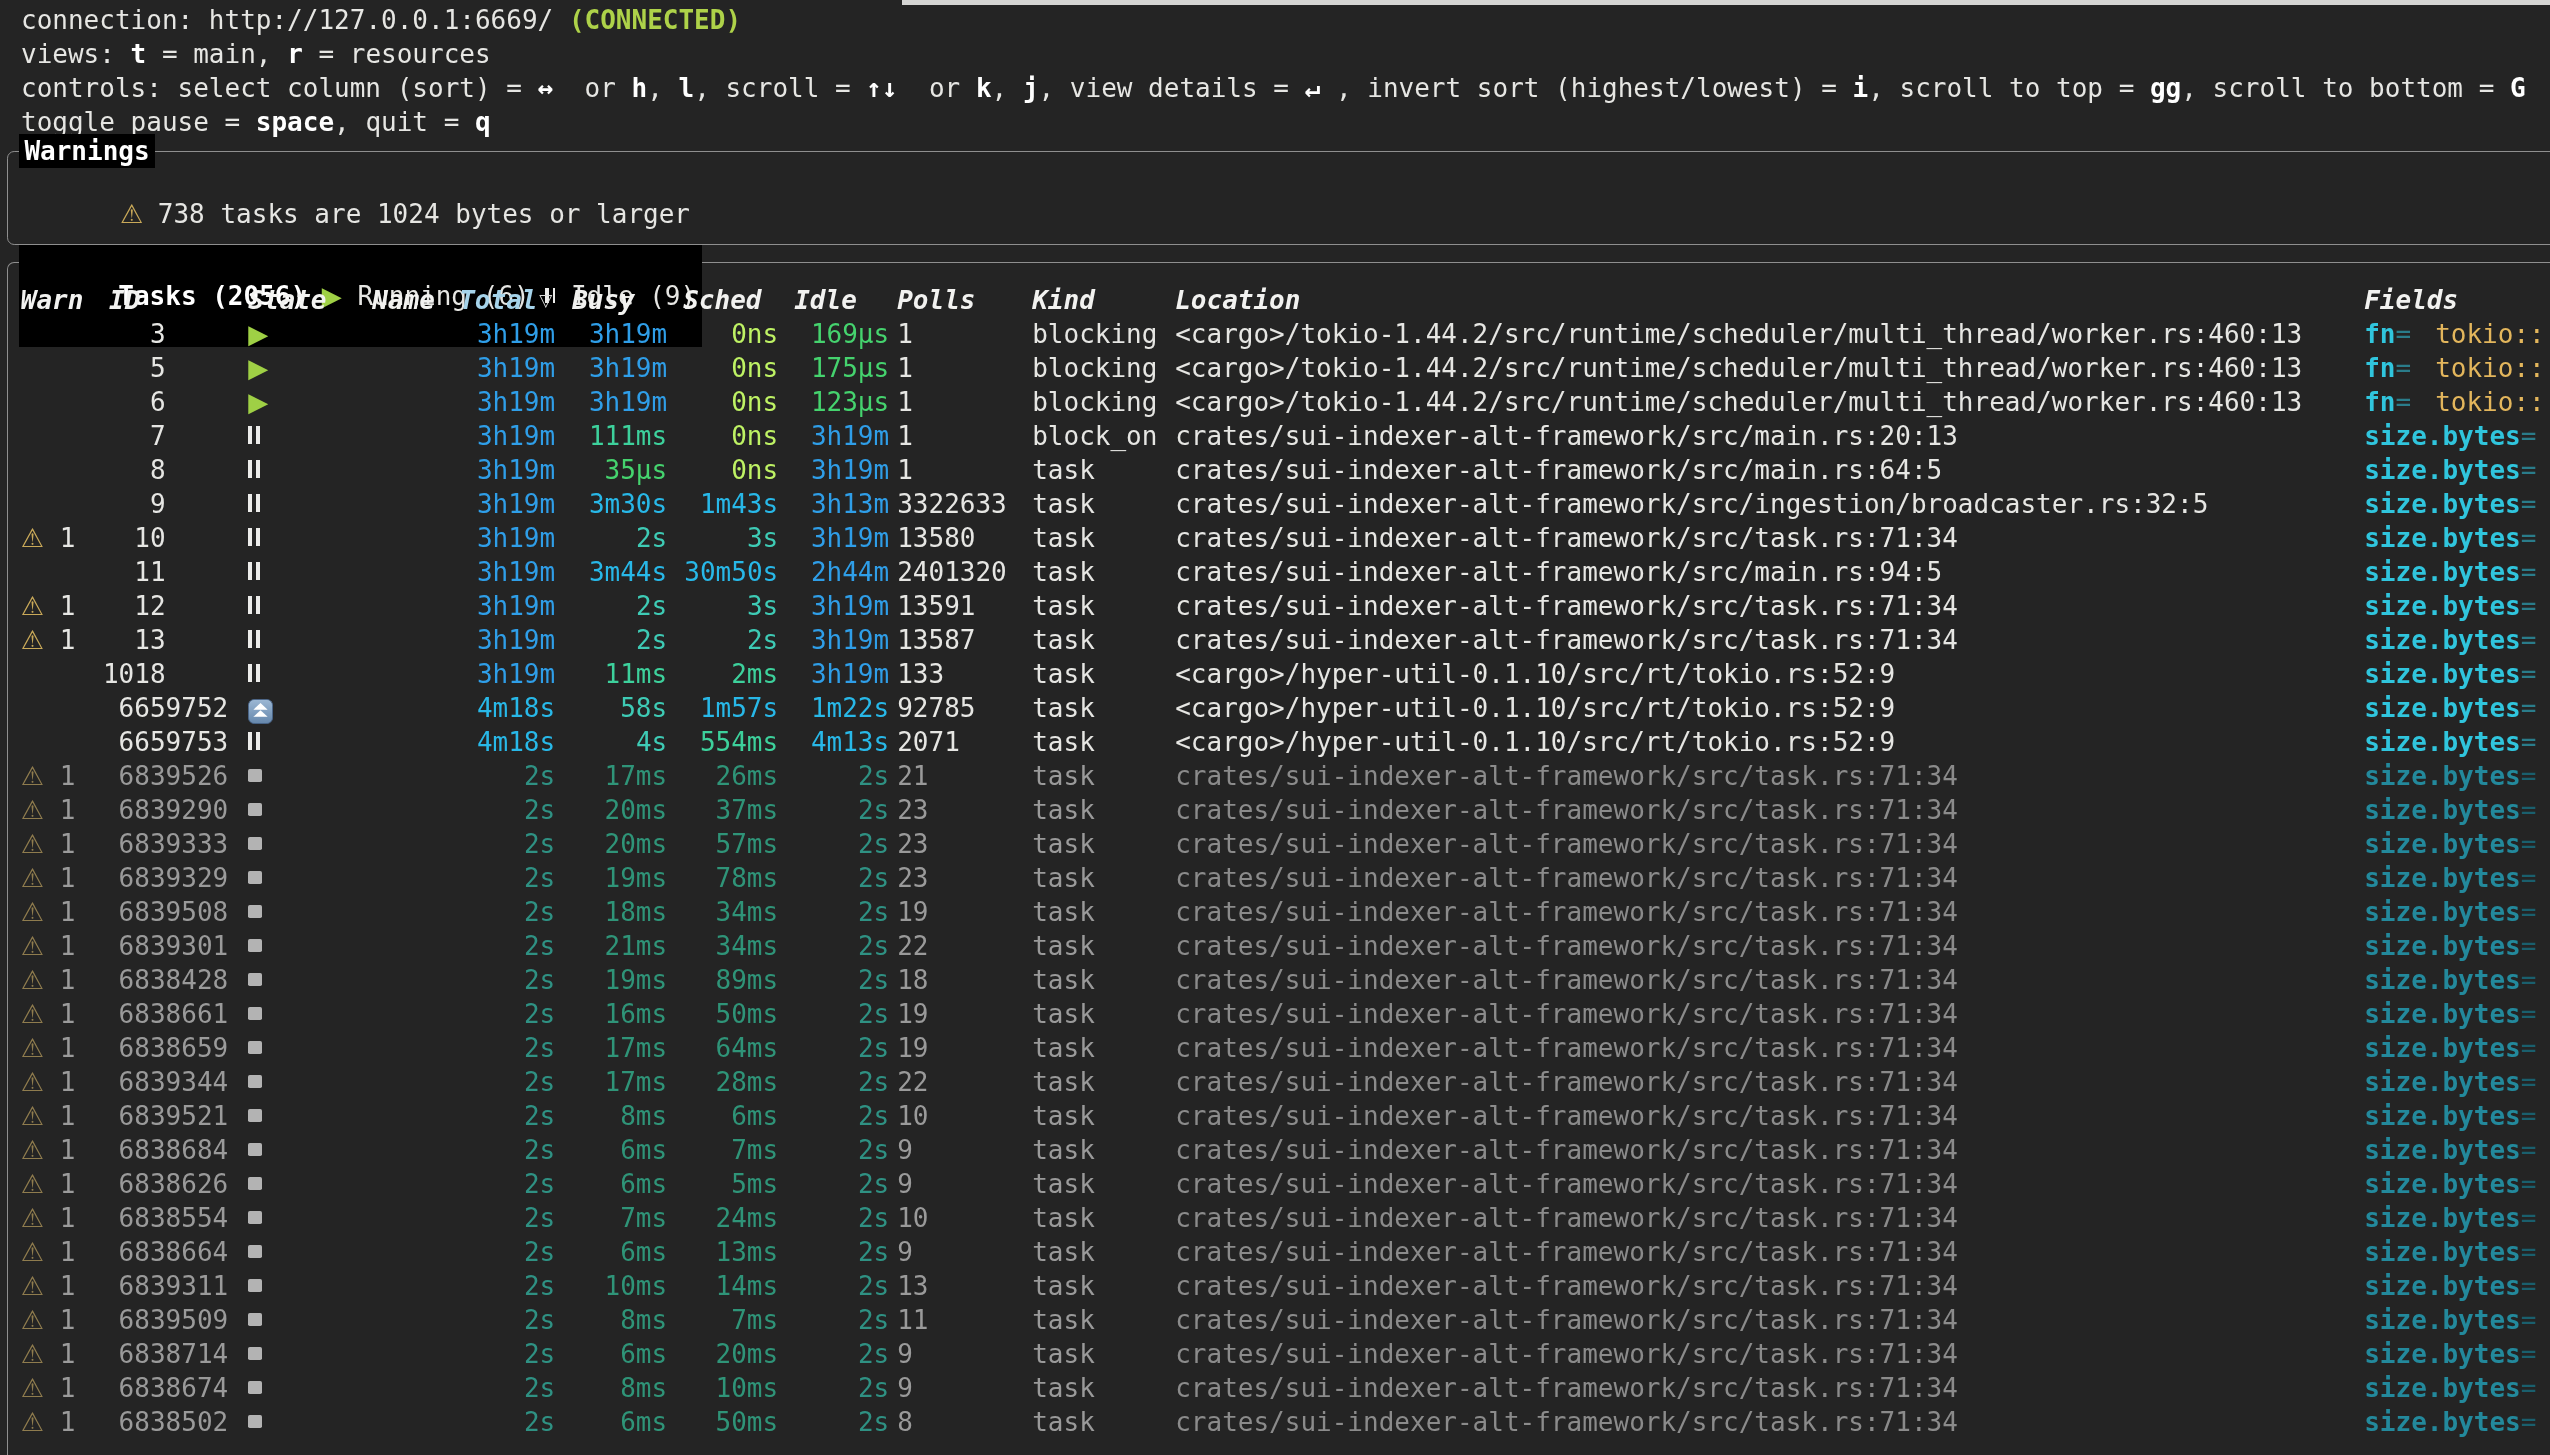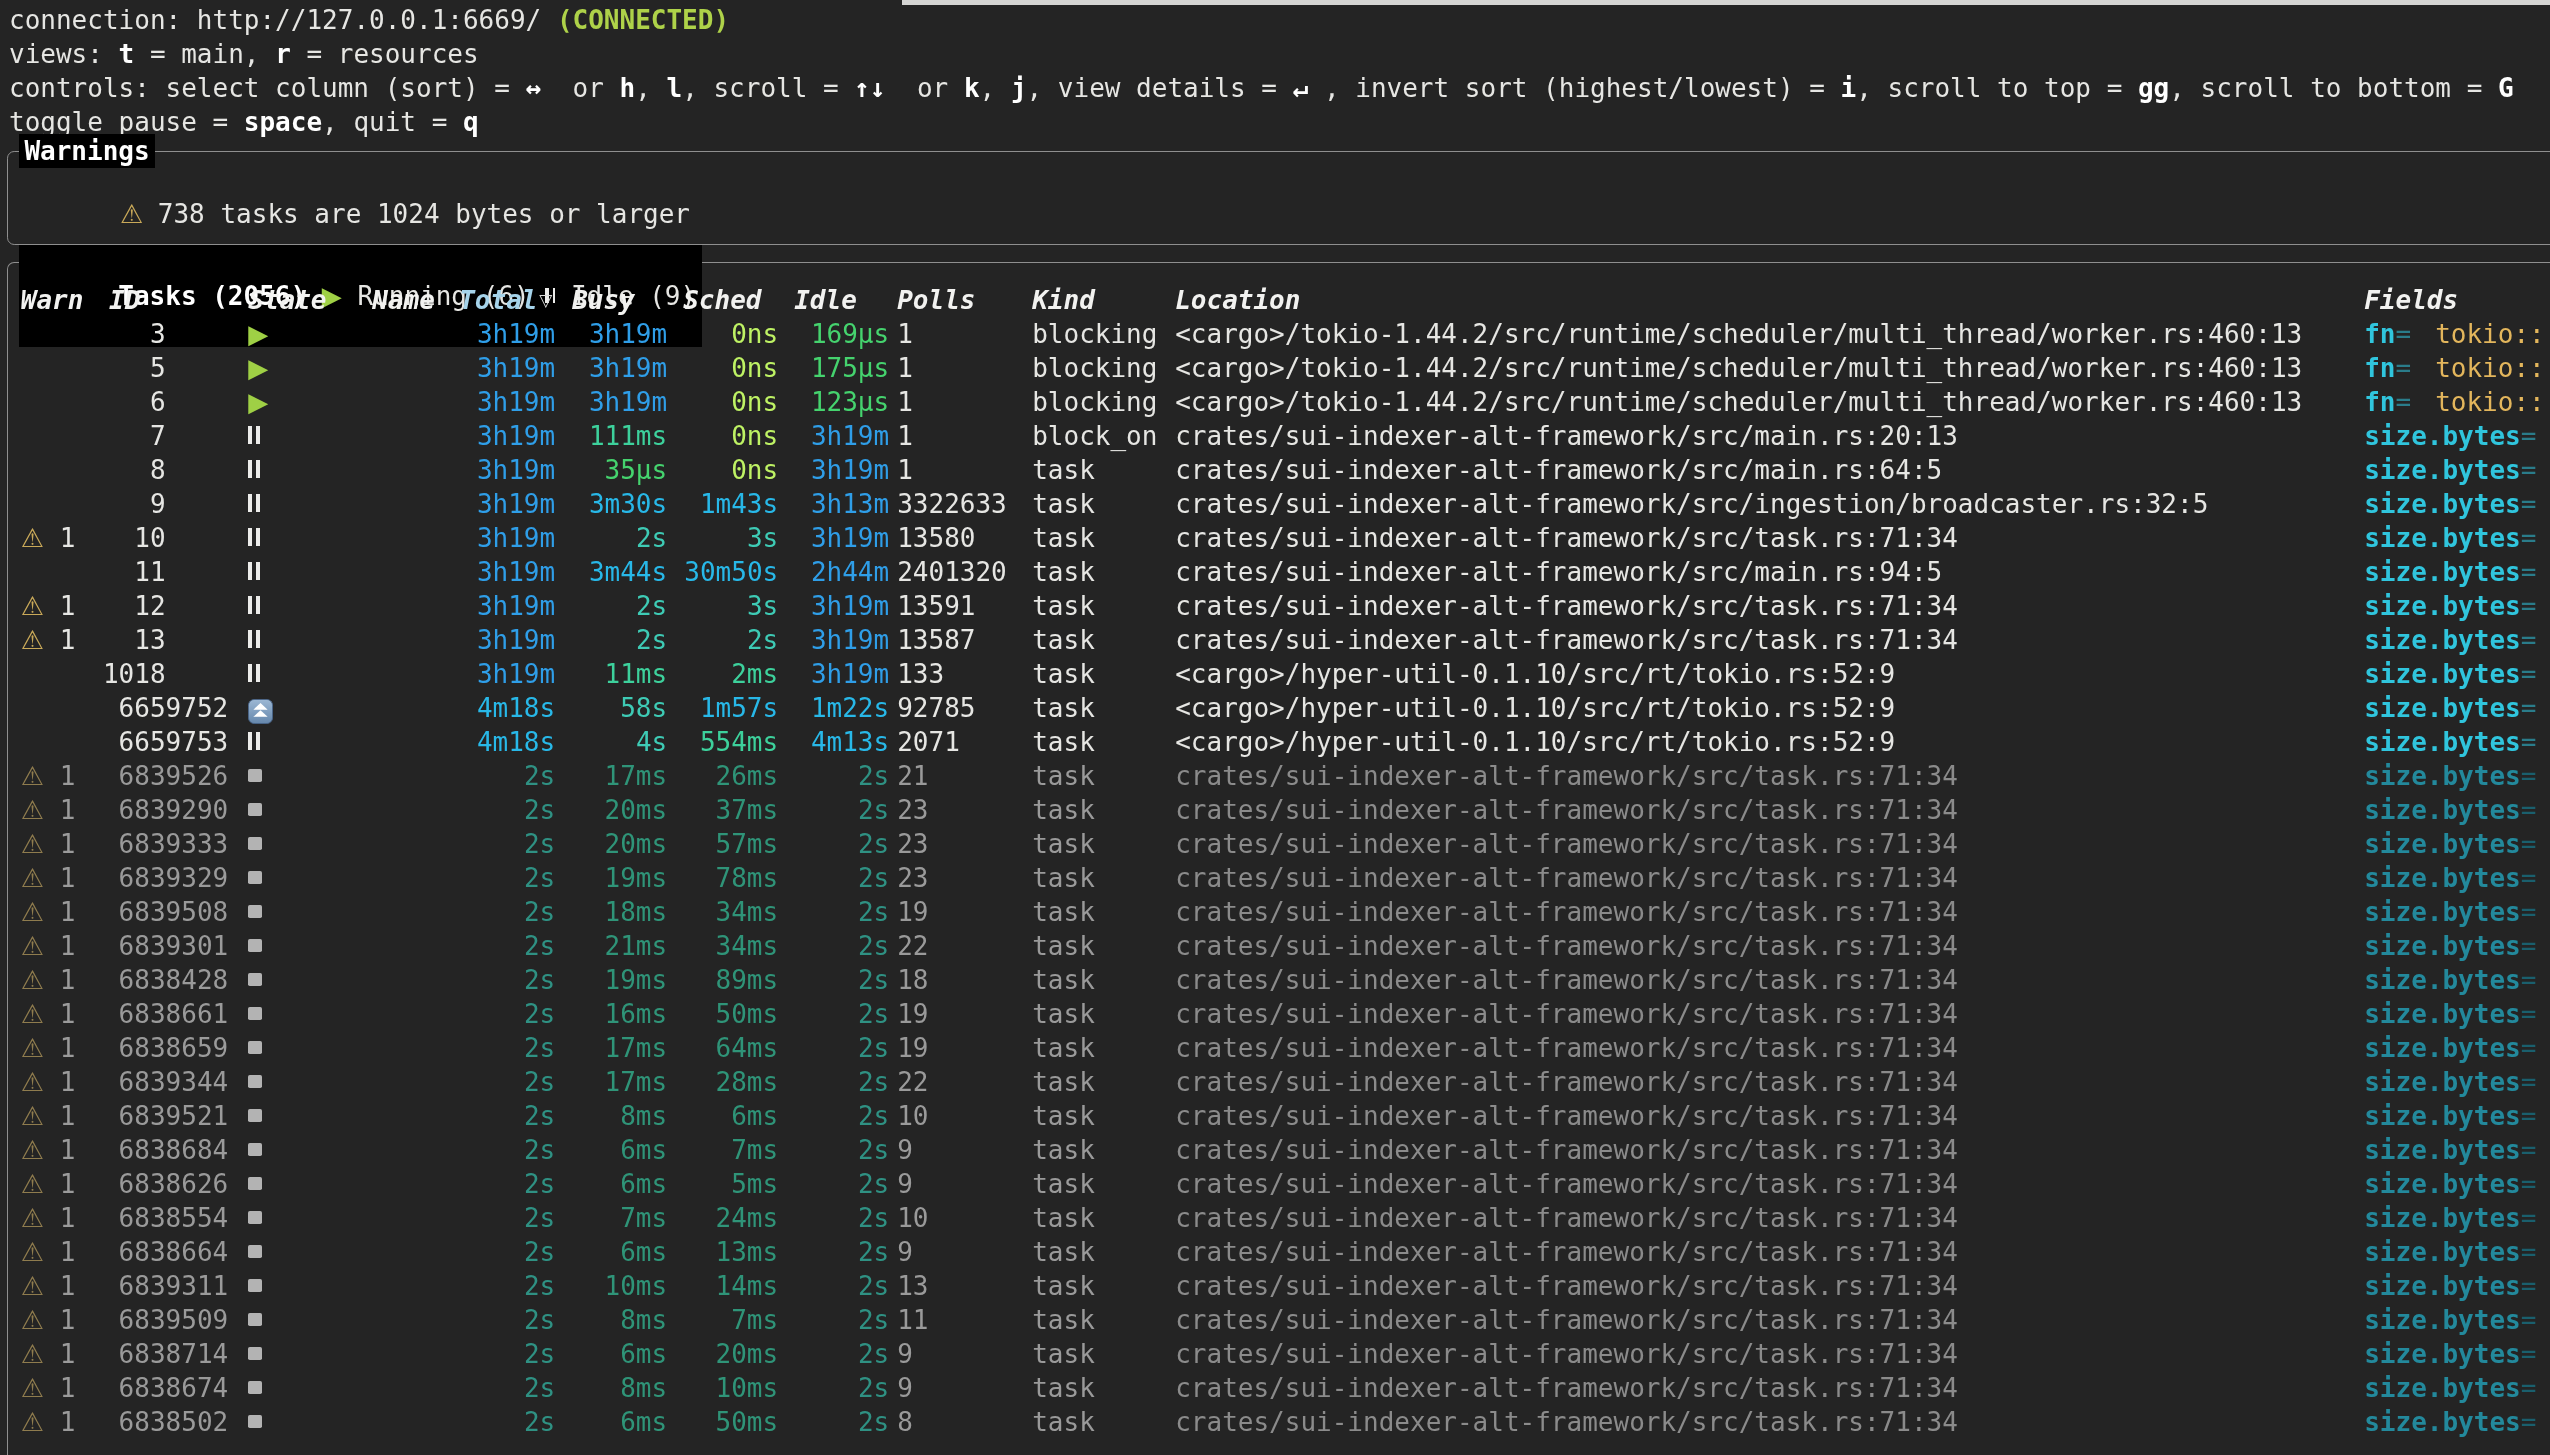--- a/index.html
+++ b/index.html
@@ -3,21 +3,21 @@
 <meta charset="utf-8">
 <style>
   html,body{margin:0;padding:0;background:#111;}
   .screen{
     position:relative;width:2550px;height:1456px;background:#242424;overflow:hidden;
     font-family:"DejaVu Sans Mono",monospace;font-size:26px;line-height:34px;color:#e6e6e3;
   }
   .b{font-weight:bold;color:#ffffff;}
   .green{color:#aed249;}
   .top-strip{position:absolute;left:902px;right:0;top:0;height:4.5px;background:#d5d5d3;}
-  .hdr{position:absolute;left:9px;top:2.7px;}
+  .hdr{position:absolute;left:21px;top:2.7px;}
   .hdr .line{height:34px;white-space:pre;}
 
   .panel{border:1.8px solid #8f8f8f;position:absolute;background:transparent;}
   .warnings-box{left:7.2px;top:151px;width:2557px;height:92px;border-radius:7.2px;}
   .tasks-panel{left:7.2px;top:262px;width:2557px;height:1202px;border-bottom:none;border-radius:7.2px 7.2px 0 0;}
   .panel-label{position:absolute;top:-18px;left:10.8px;background:#000000;padding:0 5.4px;white-space:pre;}
   .warn-tri{color:#c9a959;font-family:"DejaVu Sans",sans-serif;}
   .warning-item{position:absolute;left:18px;top:10.8px;white-space:pre;}
   .warning-item .warn-tri{margin-right:14.4px;}
   .run-arrow{color:#9fd045;font-family:"DejaVu Sans",sans-serif;}

